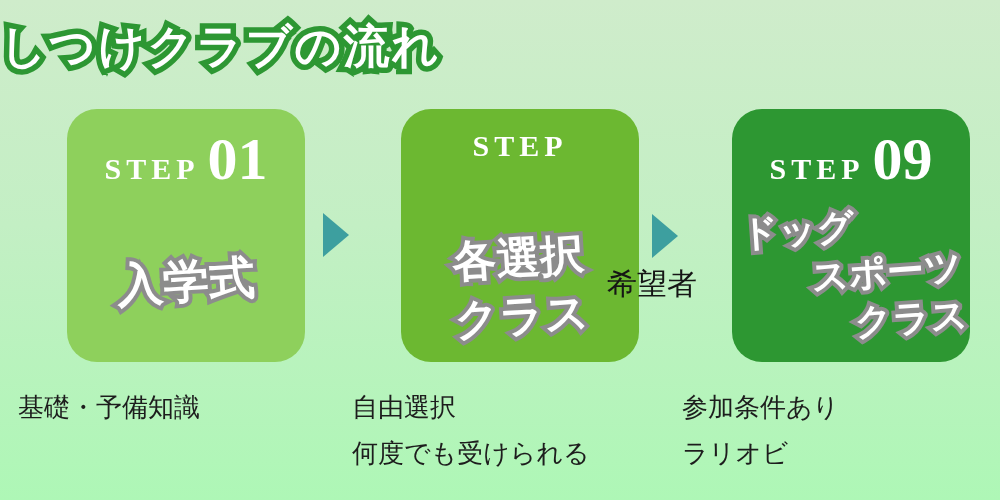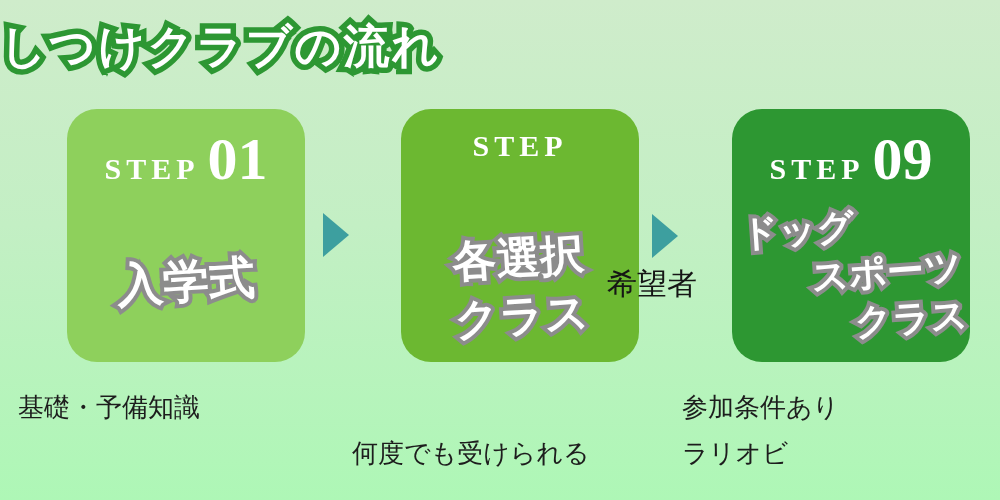--- a/index.html
+++ b/index.html
@@ -158,17 +158,18 @@
       <span class="line line-mid"><span class="pop-line" data-text="スポーツ">スポーツ</span></span>
       <span class="line line-right"><span class="pop-line" data-text="クラス">クラス</span></span>
     </div>
   </section>
 
   <div class="arrow arrow1"></div>
   <div class="arrow arrow2"></div>
   <div class="connector-label">希望者</div>
 
   <div class="caption row1 col1">基礎・予備知識</div>
+  <div class="caption row1 col2">自由選択</div>
   <div class="caption row2 col2">何度でも受けられる</div>
   <div class="caption row1 col3">参加条件あり</div>
   <div class="caption row2 col3">ラリオビ</div>
 
 </div>
 
 </body></html>

